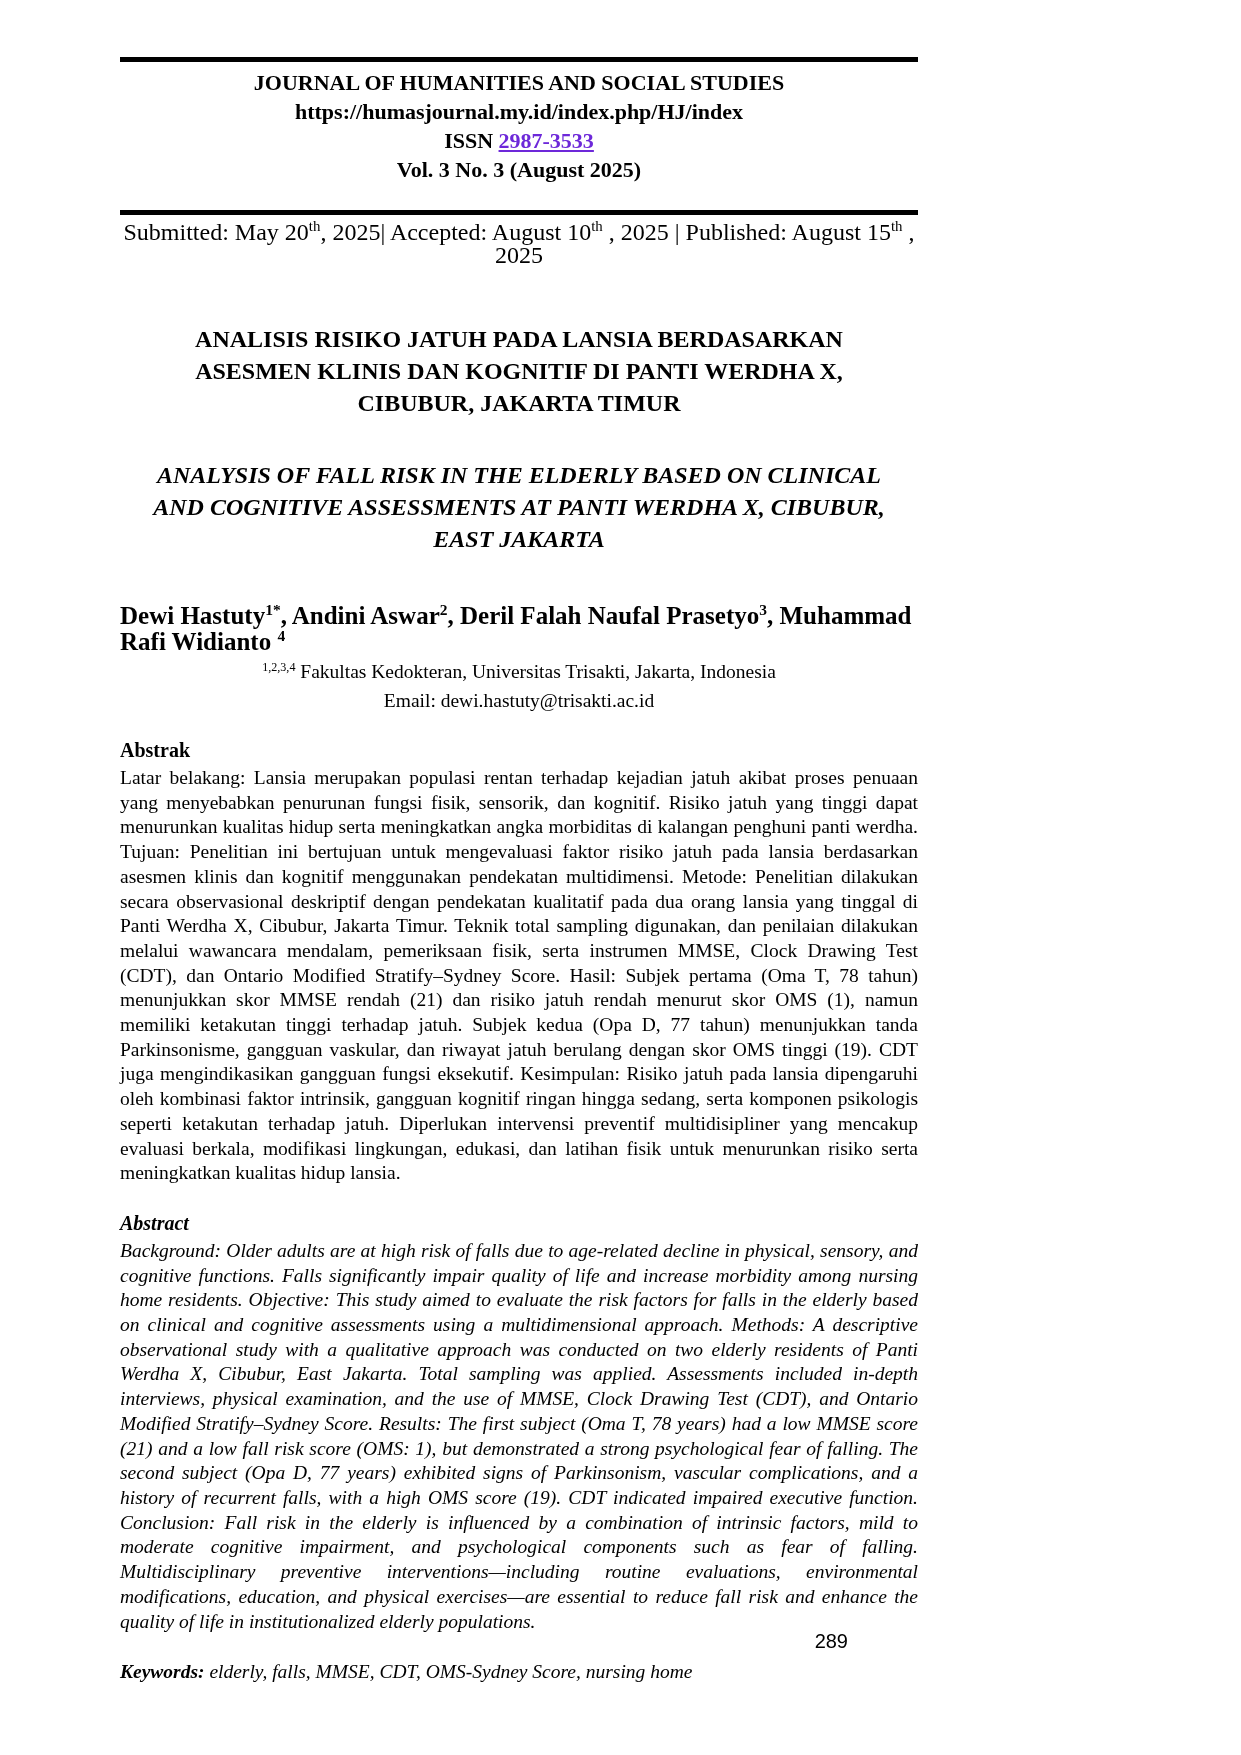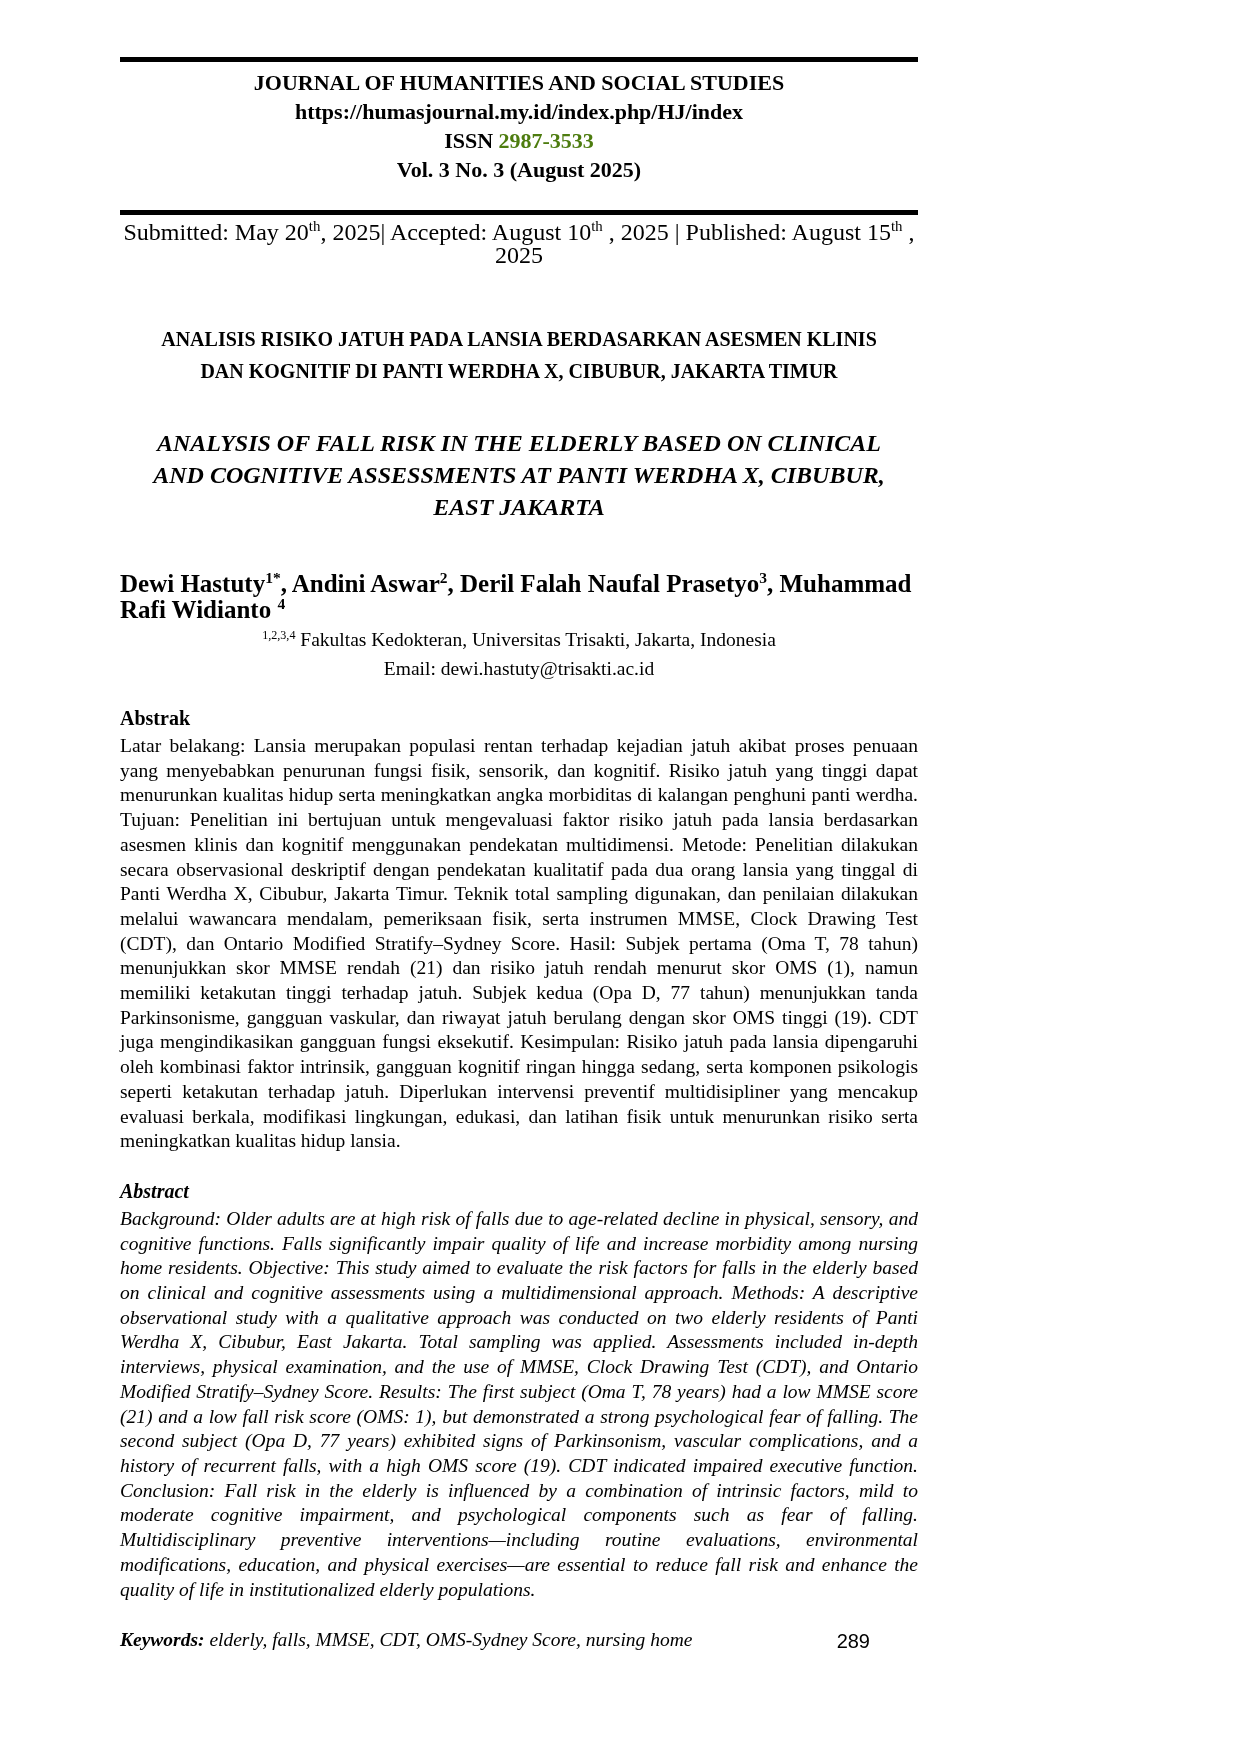--- a/index.html
+++ b/index.html
@@ -30,39 +30,40 @@
   .rule-mid { margin-top: 26px; }
 
   .journal-header {
     margin-top: 6px;
     text-align: center;
     font-weight: bold;
     font-size: 22px;
     line-height: 29px;
   }
   .issn-link {
-    color: #4d7c0f;
+    color: #6d28d9;
+    text-decoration: underline;
     cursor: pointer;
   }
   .dates {
     margin-top: 6px;
     text-align: center;
     font-size: 24px;
     line-height: 23px;
   }
   sup {
     font-size: 0.62em;
     line-height: 0;
     vertical-align: super;
   }
   .title-id {
     margin: 56px 20px 0 20px;
     text-align: center;
     font-weight: bold;
-    font-size: 20px;
+    font-size: 24px;
     line-height: 32px;
   }
   .title-en {
     margin: 40px 20px 0 20px;
     text-align: center;
     font-weight: bold;
     font-style: italic;
     font-size: 24px;
     line-height: 32px;
   }
@@ -98,21 +99,21 @@
     margin-top: 25px;
     text-align: left;
     font-size: 19.5px;
     line-height: 25px;
   }
   .kw-line .kw-label { font-weight: bold; }
   .kw-line.en { font-style: italic; }
   .page-number {
     position: absolute;
     top: 1629px;
-    right: 168px;
+    right: 190px;
     font-family: "Liberation Sans", sans-serif;
     font-size: 20px;
     line-height: 24px;
   }
 </style>
 </head>
 <body>
 
 <div class="page">
 

